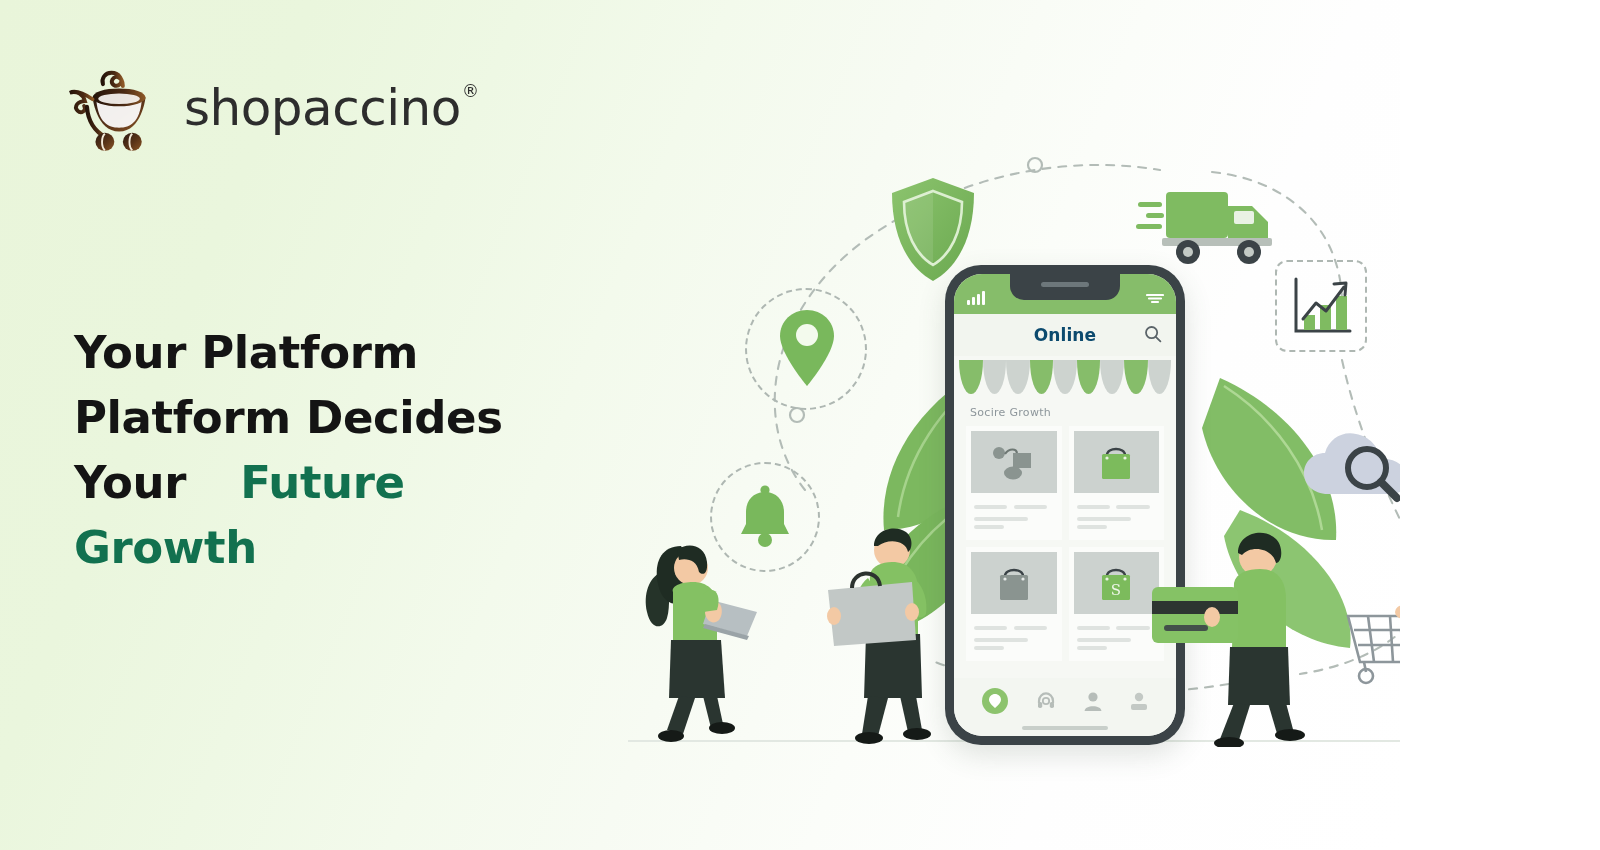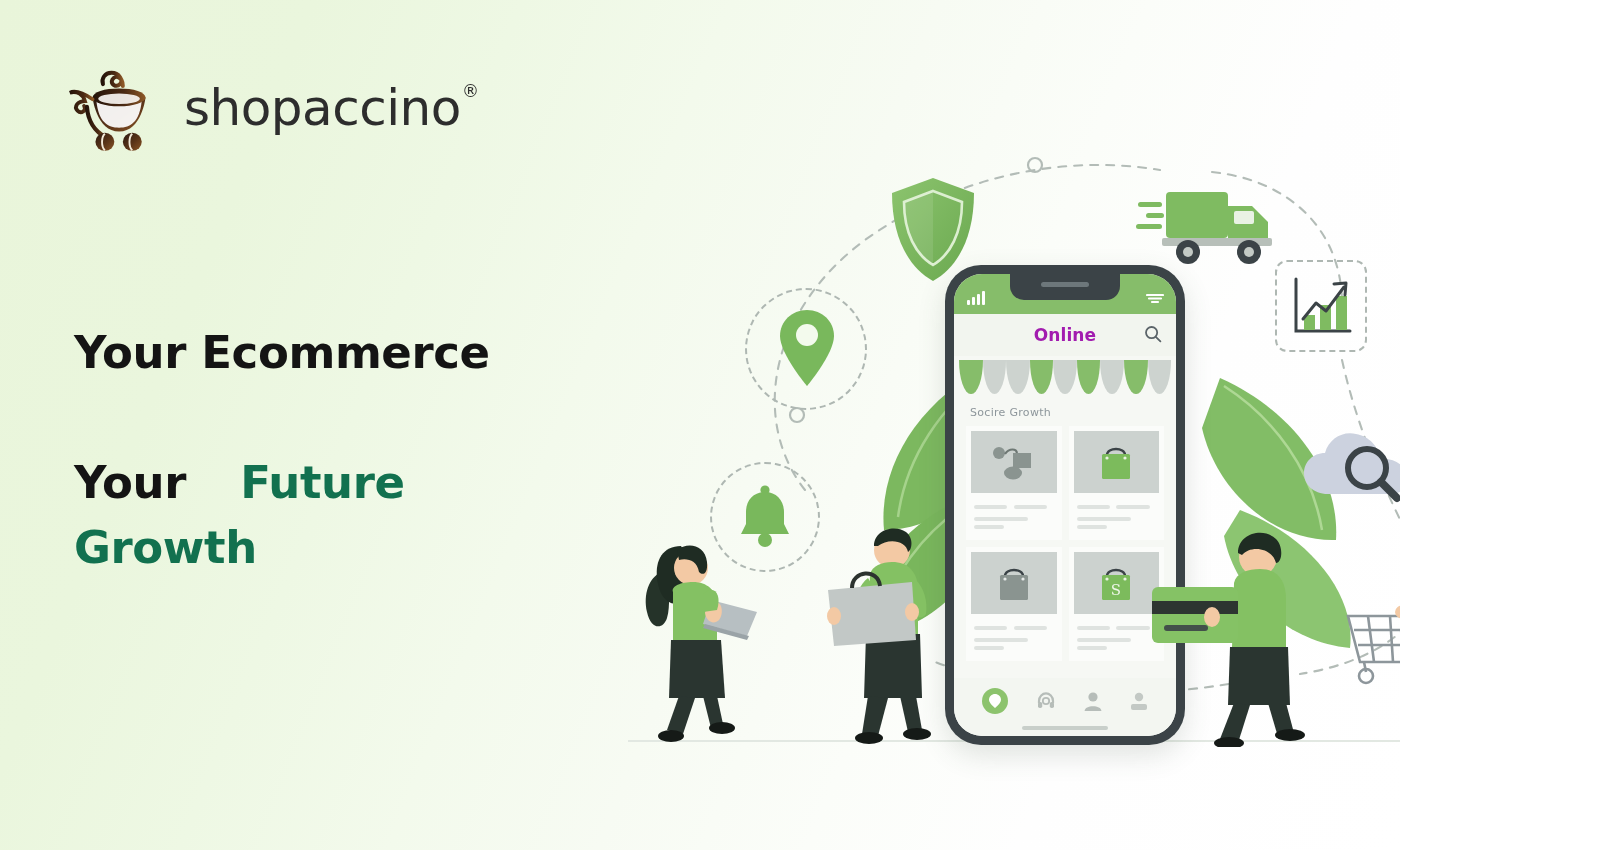--- a/index.html
+++ b/index.html
@@ -136,21 +136,21 @@
     background: #f2f5ef;
     display: flex;
     align-items: center;
     justify-content: center;
     position: relative;
   }
   .apphdr .ttl {
     font-family: "DejaVu Sans", sans-serif;
     font-weight: bold;
     font-size: 17px;
-    color: #a21caf;
+    color: #0c4a6e;
     letter-spacing: .1px;
   }
   .apphdr .srch { position: absolute; right: 14px; top: 11px; }
 
   .awning { display: flex; height: 34px; margin-top: 4px; padding: 0 5px; }
   .awning span {
     flex: 1;
     border-bottom-left-radius: 50% 100%;
     border-bottom-right-radius: 50% 100%;
   }
@@ -265,22 +265,22 @@
 
       <ellipse cx="39" cy="95" rx="10" ry="9.5" fill="url(#cupg)"></ellipse>
       <path d="M39 86.5 C35 90 35 100 39 104" fill="none" stroke="#f3ead9" stroke-width="2"></path>
       <ellipse cx="68" cy="95" rx="10" ry="9.5" fill="url(#cupg)"></ellipse>
       <path d="M68 86.5 C64 90 64 100 68 104" fill="none" stroke="#f3ead9" stroke-width="2"></path>
     </svg>
     <div class="logo-text"><span>shopaccino</span><span class="reg">®</span></div>
   </div>
 
   <h1 class="headline">
-    <span>Your Ecommerce</span><br>
-    <br>
+    <span>Your Platform</span><br>
+    <span>Platform Decides</span><br>
     <span>Your </span><span class="accent">Future Growth</span>
   </h1>
 
   <div class="stage">
 
     <div class="ground"></div>
 
     <svg class="dashes" viewBox="0 0 1000 790">
       <g fill="none" stroke="#b3bcb7" stroke-width="2.1" stroke-dasharray="8 8" stroke-linecap="round">
         <path d="M205 430 C150 360 170 250 265 180 C360 112 470 95 560 110"></path>

